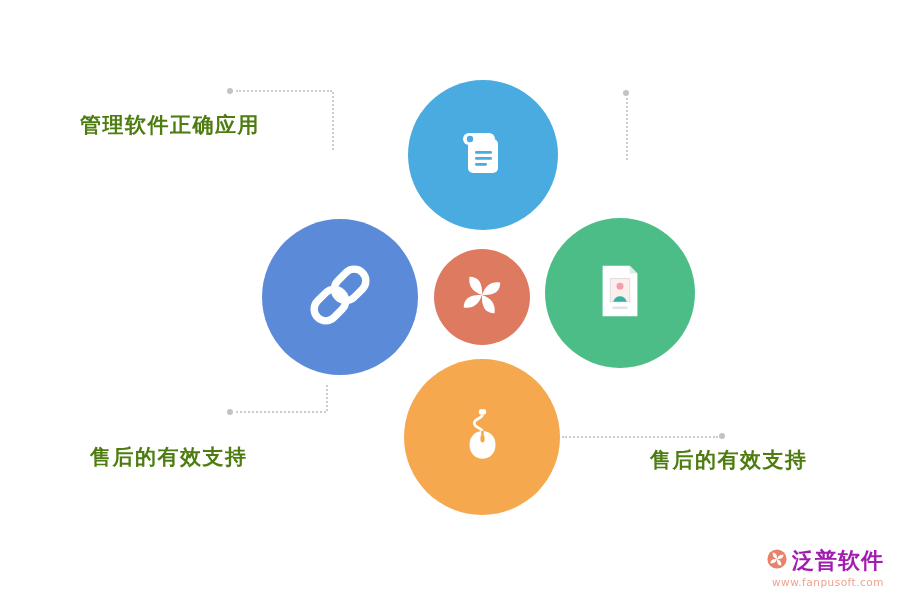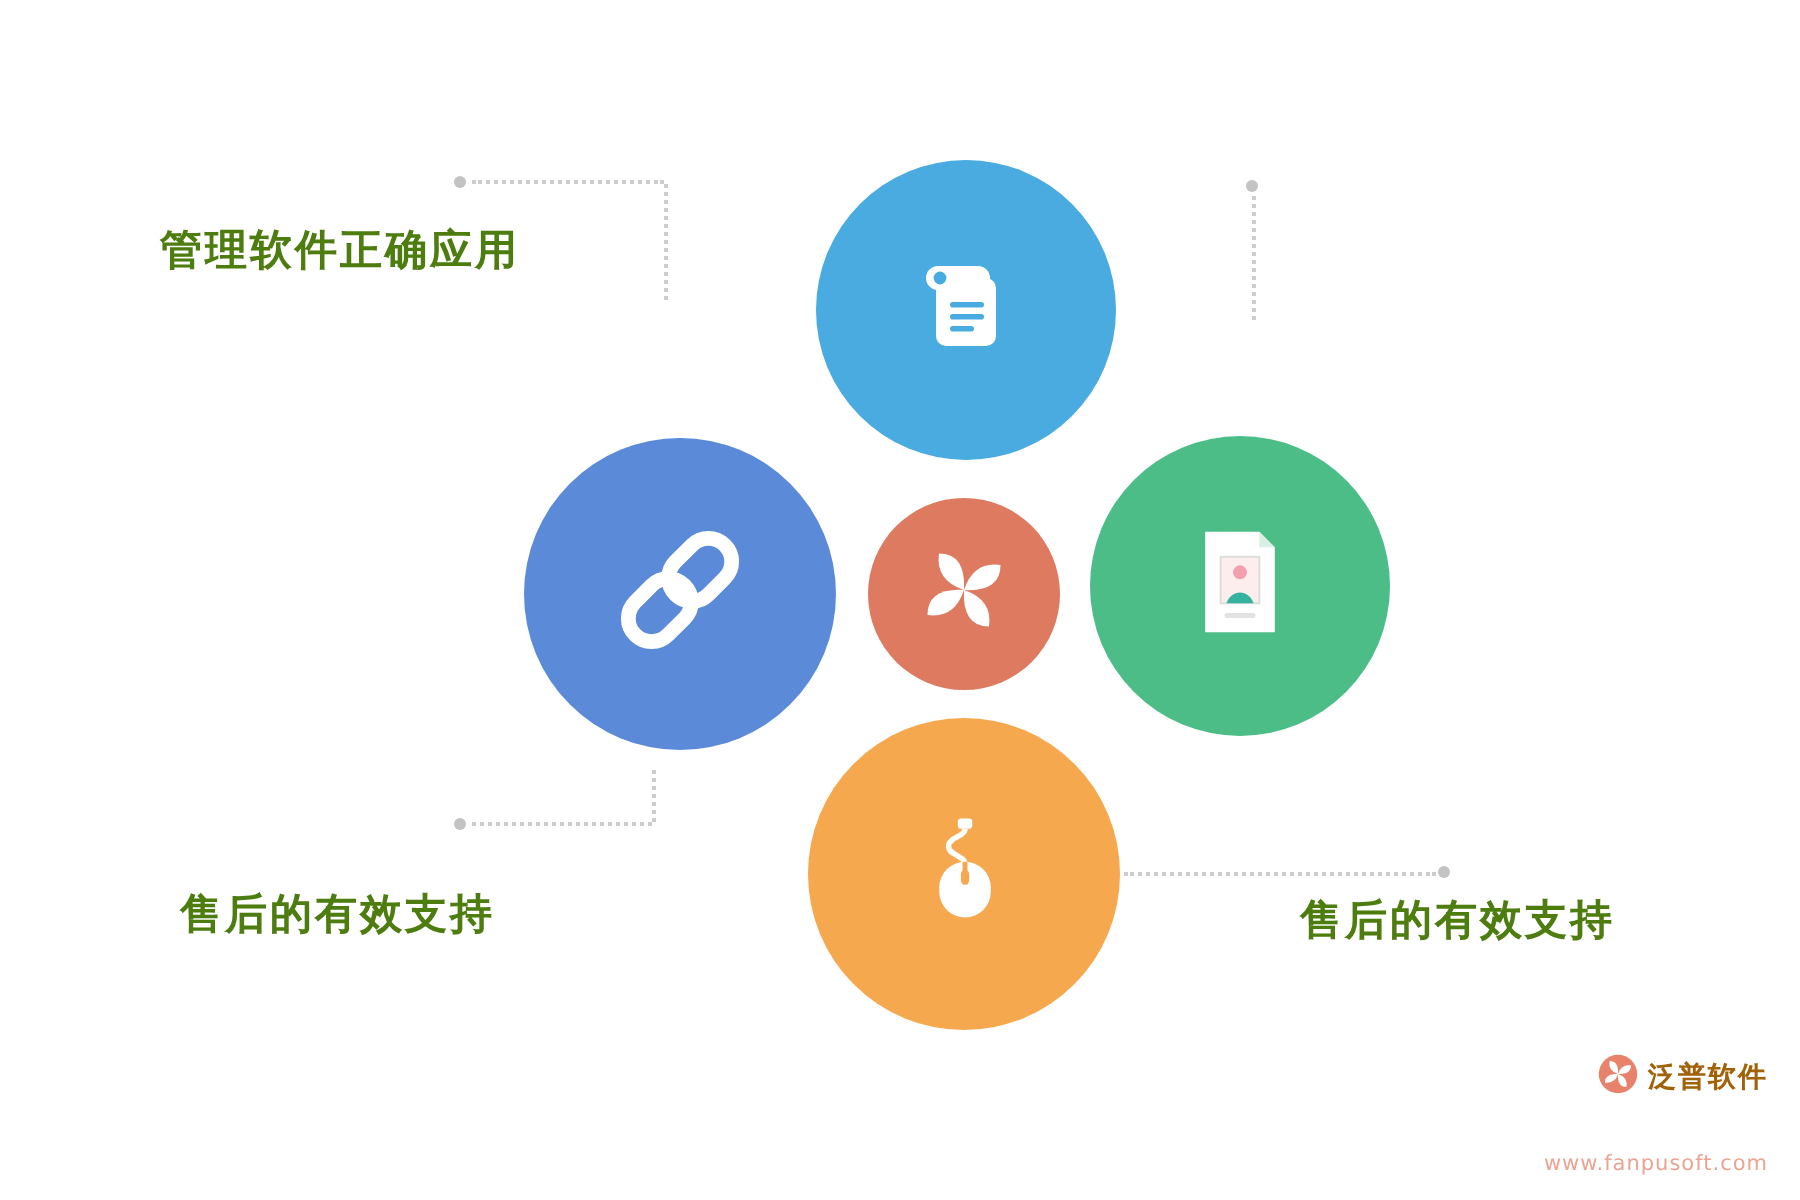--- a/index.html
+++ b/index.html
@@ -36,22 +36,22 @@
   .cn-bl-dot{left:227px;top:409px;}
   .cn-bl-h{left:236px;top:411px;width:90px;}
   .cn-bl-v{left:326px;top:385px;height:26px;}
 
   .cn-br-h{left:562px;top:436px;width:156px;}
   .cn-br-dot{left:719px;top:433px;}
 
   
   .brand{position:absolute;right:16px;bottom:12px;text-align:right;}
   .brand-row{display:flex;align-items:center;justify-content:flex-end;gap:5px;}
-  .brand-name{font-size:14px;font-weight:bold;color:#a16207;letter-spacing:1px;font-family:"DejaVu Serif","Liberation Serif",serif;text-align:right;}
-  .brand-url{font-size:10.5px;color:#eda austin;margin-top:25px;}
+  .brand-name{font-size:22px;font-weight:bold;color:#a21caf;letter-spacing:1px;font-family:"DejaVu Serif","Liberation Serif",serif;text-align:right;}
+  .brand-url{font-size:10.5px;color:#eda austin;}
   .brand-url{font-size:10.5px;color:#eda austin;}
 </style>
 <style>
   
   .brand-url{font-size:10.5px;color:#eca392;letter-spacing:0.5px;}
 </style>
 </head>
 <body>
 
 <div class="canvas">

